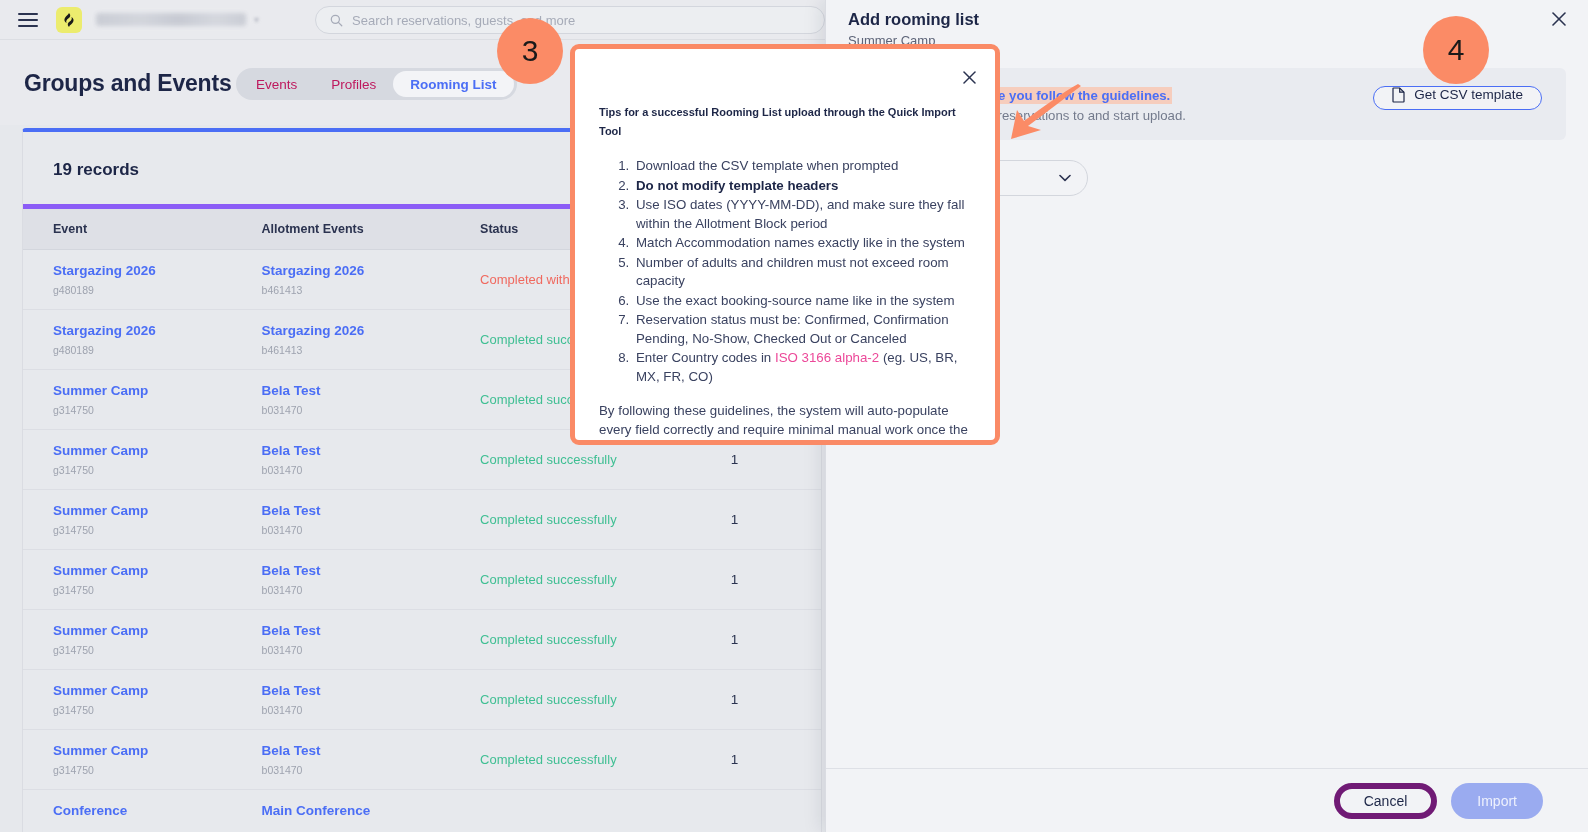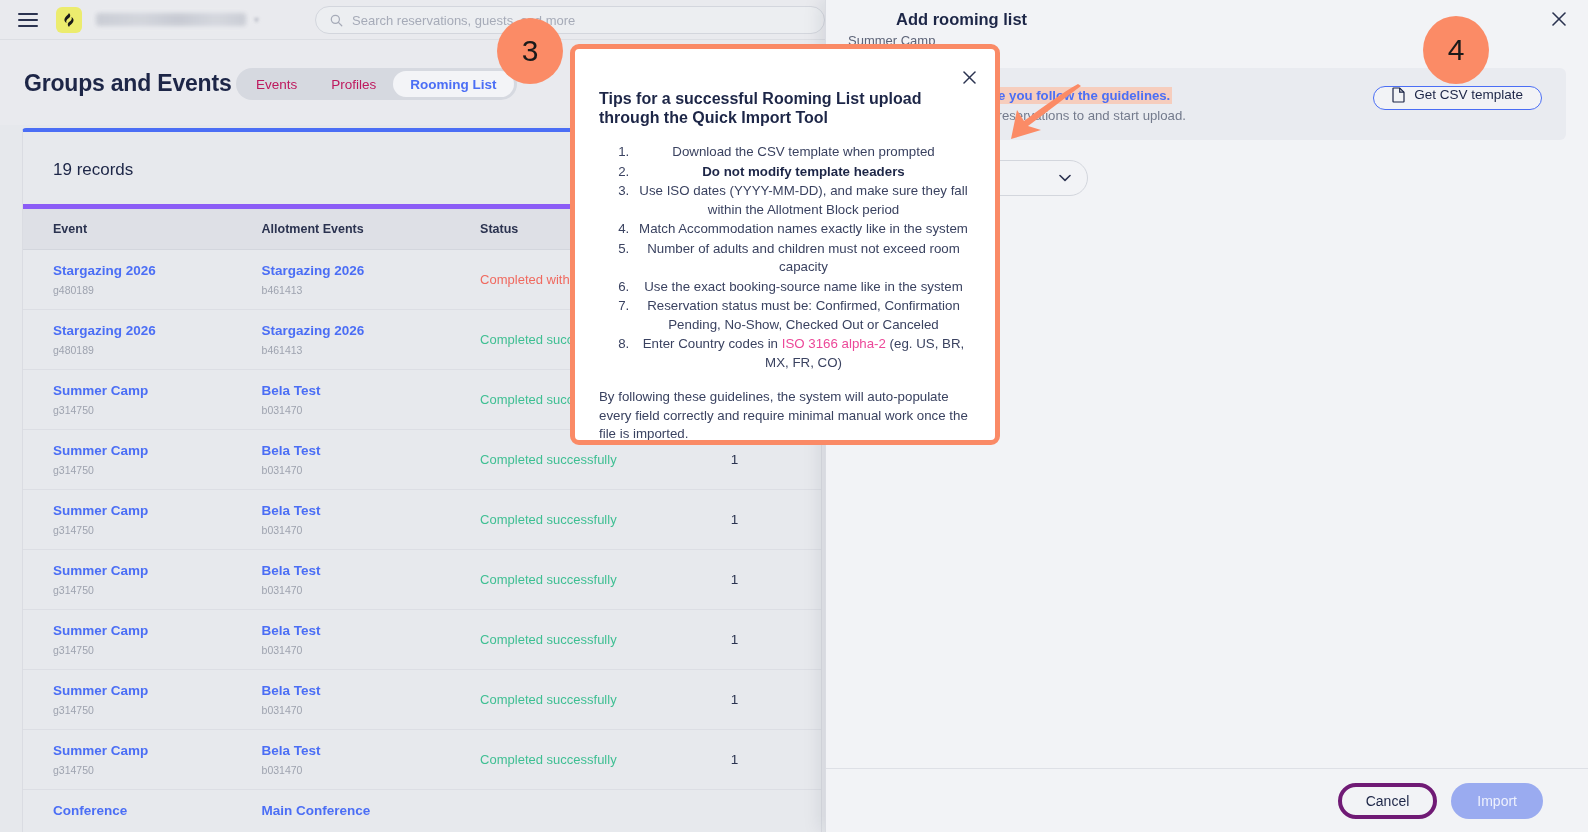--- a/index.html
+++ b/index.html
@@ -50,21 +50,21 @@
   }
   .tab { height: 26px; padding: 0 17px; border-radius: 14px; display: flex;
     align-items: center; font-size: 13.5px; color: #be185d; cursor: pointer; }
   .tab.active { background: #f3f4f7; color: #4b6ef5; font-weight: 600; }
 
   .records-card {
     position: absolute; left: 22px; top: 128px; width: 800px; height: 720px;
     background: #e7e9ed; border: 1px solid #dadce2; border-radius: 4px;
     border-top: 4px solid #4b6ef5; overflow: hidden;
   }
-  .records-count { margin: 28px 0 0 30px; font-size: 17px; font-weight: 400; color: #1d2647; }
+  .records-count { margin: 28px 0 0 30px; font-size: 17px; font-weight: 700; color: #1d2647; }
   table.rl { width: 100%; border-collapse: collapse; margin-top: 24px; table-layout: fixed; }
   table.rl th {
     background: #dee0e6; text-align: left; font-size: 12.5px; color: #2b3350;
     font-weight: 700; padding: 13px 0 13px 20px; border-top: 5px solid #8b5cf6;
     border-bottom: 1px solid #d3d6dd;
   }
   table.rl th:first-child { padding-left: 30px; }
   table.rl td { padding: 13px 0 13px 20px; border-bottom: 1px solid #dcdee4;
     vertical-align: middle; font-size: 13.5px; }
   table.rl td:first-child { padding-left: 30px; }
@@ -78,21 +78,21 @@
   col.c-status { width: 250px; }
   col.c-rows { width: 110px; }
 
   
   .drawer {
     position: absolute; top: 0; right: 0; width: 763px; height: 832px;
     background: #f2f3f6; border-left: 1px solid #dadce2;
     box-shadow: -4px 0 18px rgba(20,25,50,.10);
   }
   .drawer-title { position: absolute; left: 22px; top: 10px;
-    font-size: 16.5px; font-weight: 700; color: #1d2647; margin-left: 48px; }
+    font-size: 16.5px; font-weight: 700; color: #1d2647; }
   .drawer-sub { position: absolute; left: 22px; top: 33px;
     font-size: 13px; color: #5d6478; }
   .drawer-close { position: absolute; right: 18px; top: 8px; width: 22px; height: 22px;
     display: flex; align-items: center; justify-content: center; cursor: pointer; }
 
   .info-banner {
     position: absolute; left: 22px; top: 68px; width: 718px; height: 72px;
     background: #e9ebf0; border-radius: 6px; padding: 18px 22px;
   }
   .info-line { font-size: 13.2px; color: #737a8c; line-height: 20px; }
@@ -108,39 +108,39 @@
     border: 1px solid #d3d6dd; border-radius: 18px; background: #f2f3f6;
     display: flex; align-items: center; justify-content: space-between;
     padding: 0 16px; cursor: pointer; font-size: 13.5px; color: #2b3350;
   }
   .drawer-footer {
     position: absolute; left: 0; bottom: 0; width: 763px; height: 64px;
     border-top: 1px solid #dee0e6; display: flex; align-items: center;
     justify-content: flex-end; gap: 14px; padding-right: 46px;
   }
   .btn-cancel { height: 36px; padding: 0 24px; border-radius: 18px;
-    border: 4px solid #701a75; background: #f2f3f6; color: #1d2647;
+    border: 6px solid #701a75; background: #f2f3f6; color: #1d2647;
     font-size: 14px; cursor: pointer; font-family: inherit; }
   .btn-import { height: 36px; padding: 0 26px; border-radius: 18px; border: none;
     background: #9aabf0; color: #eef1fd; font-size: 14px; cursor: not-allowed;
     font-family: inherit; }
 
   
   .guide-modal {
     position: absolute; left: 570px; top: 44px; width: 430px; height: 401px;
     background: #ffffff; border: 5px solid #fa8a66; border-radius: 9px;
     padding: 22px 24px 0 24px; overflow: hidden;
   }
   .guide-title { font-size: 15px; font-weight: 700; color: #1d2647; }
   .guide-close { position: absolute; right: 16px; top: 18px; width: 20px; height: 20px;
     display: flex; align-items: center; justify-content: center; cursor: pointer; }
-  .guide-lead { margin-top: 18px; font-size: 16px; font-weight: 700; color: #1d2647;
+  .guide-lead { margin-top: 32px; font-size: 11px; font-weight: 700; color: #1d2647;
     line-height: 19px; }
   ol.guide-list { margin: 16px 0 0 34px; font-size: 13.3px; color: #3a4260; line-height: 18.5px; }
-  ol.guide-list li { margin-bottom: 1px; padding-left: 3px; text-align: center; }
+  ol.guide-list li { margin-bottom: 1px; padding-left: 3px; }
   ol.guide-list li b { color: #1d2647; }
   .guide-link { color: #ec4899; }
   .guide-outro { margin-top: 16px; font-size: 13.3px; color: #3a4260; line-height: 18.5px; }
 
   
   .badge {
     position: absolute; border-radius: 50%; background: #fb8b66; color: #1a1a1a;
     display: flex; align-items: center; justify-content: center;
     font-size: 30px; font-weight: 500; font-family: "Liberation Sans", sans-serif;
   }

